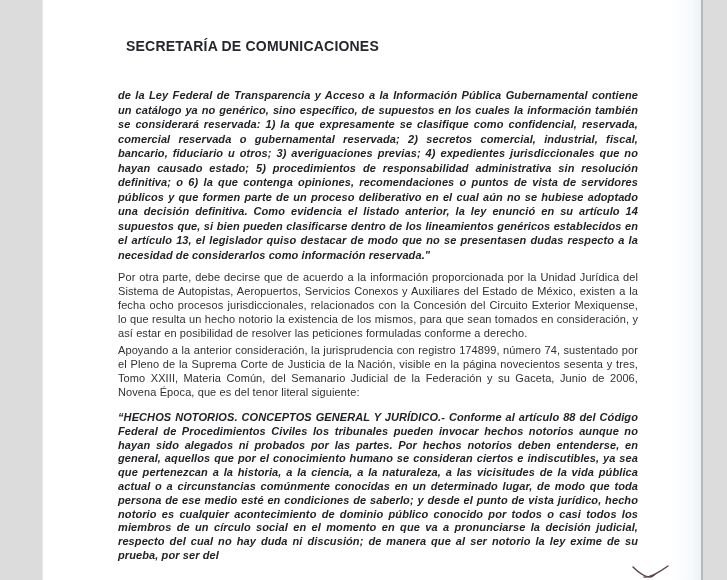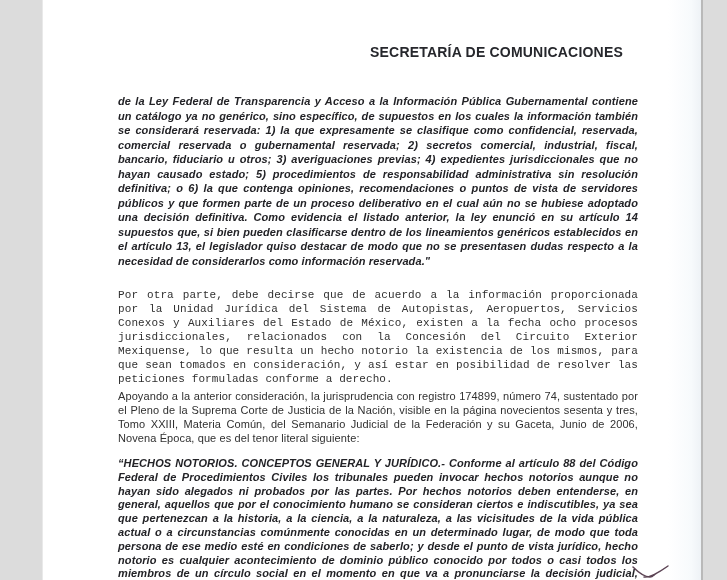--- a/index.html
+++ b/index.html
@@ -24,38 +24,38 @@
     width: 661px;
     height: 580px;
     box-sizing: border-box;
     background: linear-gradient(to right, #ffffff 0%, #ffffff 95%, #f7fafc 98.5%, #eef2f6 100%);
     border-left: 1px solid #e9e9e9;
     border-right: 2px solid #b9b9b9;
     padding: 30px 64px 0 75px;
     overflow: hidden;
   }
   .title {
-    margin: 14px;
+    margin: 8px;
     font-size: 14px;
     line-height: 16px;
     font-weight: bold;
     letter-spacing: 0.2px;
-    text-align: right;
+    text-align: left;
     color: #26272c;
   }
   .para {
     width: 520px;
     margin: 0;
     font-size: 11px;
     text-align: justify;
     color: #303030;
     letter-spacing: 0.1px;
   }
   .p1 { margin-top: 34px; line-height: 14.5px; }
-  .p2 { margin-top: 20px;  line-height: 14px; font-family: Liberation Mono, monospace; }
+  .p2 { margin-top: 8px;  line-height: 14px; }
   .p3 { margin-top: 3px; line-height: 14px; }
   .p4 { margin-top: 12px; line-height: 13.8px; }
   .bi {
     font-weight: bold;
     font-style: italic;
     color: #232327;
   }
   .sig {
     position: absolute;
     left: 588px;

